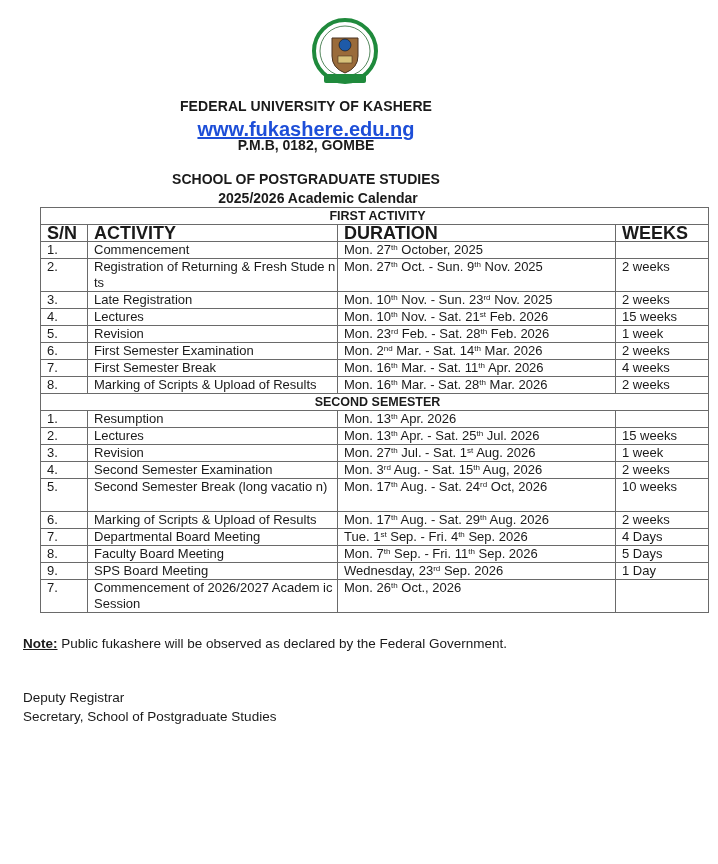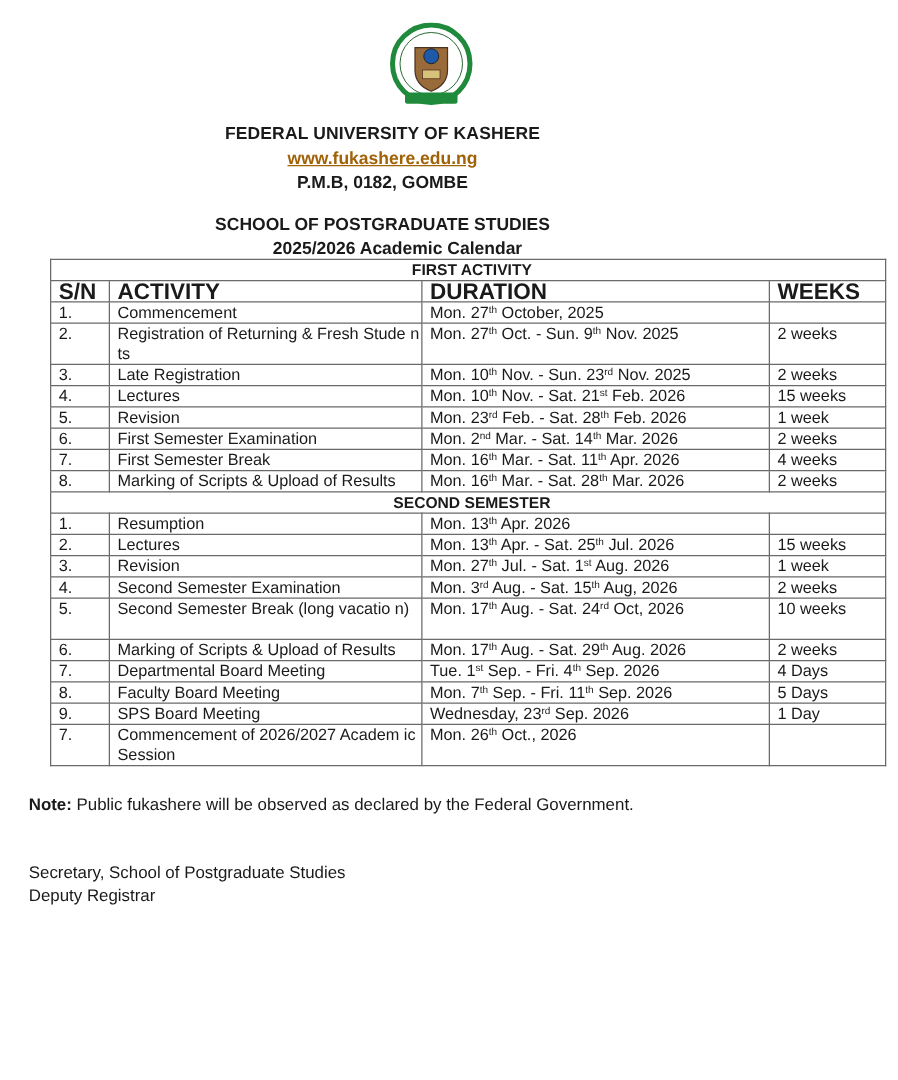--- a/index.html
+++ b/index.html
@@ -6,21 +6,21 @@
   body {
     width: 718px; height: 864px; position: relative; overflow: hidden;
     font-family: "Liberation Sans", "DejaVu Sans", sans-serif;
     color: #1a1a1a;
   }
   .logo {
     position: absolute; left: 310px; top: 18px; width: 70px; height: 70px;
   }
   .header { position: absolute; left: 0; width: 612px; text-align: center; }
   .h-uni { top: 98px; font-weight: bold; font-size: 14px; letter-spacing: 0.1px; }
-  .h-web { top: 118px; font-weight: bold; font-size: 14px; color: #a16207; text-decoration: underline; }
+  .h-web { top: 118px; font-weight: bold; font-size: 20px; color: #1d4ed8; text-decoration: underline; }
   .h-pmb { top: 137px; font-weight: bold; font-size: 14px; }
   .h-sps { top: 171px; font-weight: bold; font-size: 14px; }
   .h-cal { top: 190px; font-weight: bold; font-size: 14px; padding-left: 12px; }
 
   table.cal {
     position: absolute; left: 40px; top: 207px; width: 668px;
     border-collapse: collapse; font-size: 13px; table-layout: fixed;
   }
   table.cal td {
     border: 1px solid #6a6a6a; padding: 0 0 0 6px; line-height: 16px;
@@ -29,21 +29,21 @@
   table.cal col.c-sn { width: 47px; }
   table.cal col.c-act { width: 250px; }
   table.cal col.c-dur { width: 278px; }
   table.cal col.c-wk { width: 93px; }
   .sem-row td { text-align: center; font-weight: bold; font-size: 12.5px; padding-left: 0; }
   .hdr-row td { font-weight: bold; font-size: 18px; }
   .dur sup { font-size: 8px; vertical-align: 4px; line-height: 0; }
   .tall td { height: 32px; }
 
   .note { position: absolute; left: 23px; top: 636px; font-size: 13.5px; }
-  .note b { font-weight: bold; }
+  .note b { font-weight: bold; text-decoration: underline; }
   .sign { position: absolute; left: 23px; top: 688px; font-size: 13.5px; line-height: 19px; }
   .sign .lbl { font-weight: bold; }
 </style>
 </head>
 <body>
 
 <div class="logo">
   <svg width="70" height="70" viewBox="0 0 70 70">
     <circle cx="35" cy="33" r="31" fill="#ffffff" stroke="#1f8a3c" stroke-width="4"></circle>
     <circle cx="35" cy="33" r="25" fill="#ffffff" stroke="#2a6a35" stroke-width="0.8"></circle>
@@ -190,15 +190,15 @@
       </tr>
     </tbody>
 </table>
 
 <div class="note">
   <b>Note:</b>
   <span>Public fukashere will be observed as declared by the Federal Government.</span>
 </div>
 
 <div class="sign">
+  <div>Deputy Registrar</div>
   <div>Secretary, School of Postgraduate Studies</div>
-  <div>Deputy Registrar</div>
 </div>
 
 </body></html>

